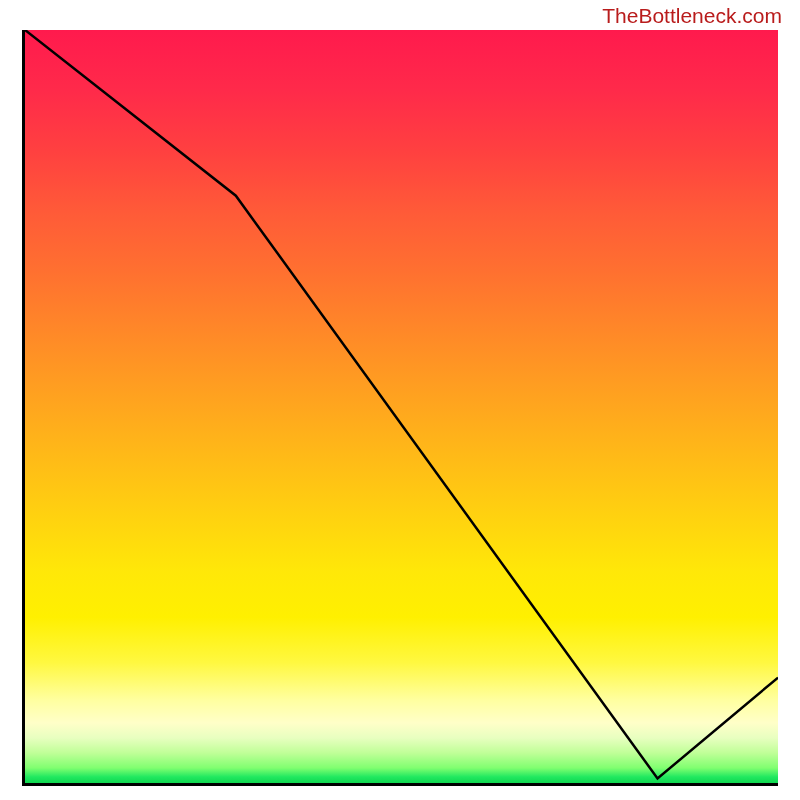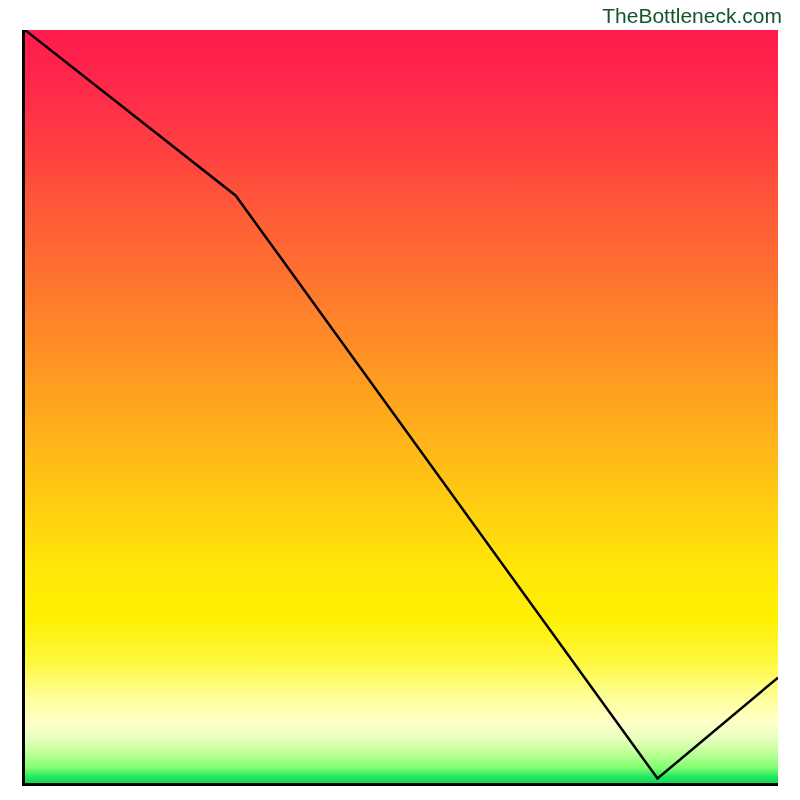--- a/index.html
+++ b/index.html
@@ -8,21 +8,21 @@
       height: 800px;
       background: #ffffff;
       font-family: Arial, sans-serif;
       position: relative;
     }
     .watermark {
       position: absolute;
       top: 4px;
       right: 18px;
       font-size: 21px;
-      color: #14532d;
+      color: #b91c1c;
       font-weight: normal;
     }
     .chart-container {
       position: absolute;
       top: 30px;
       left: 22px;
       width: 756px;
       height: 756px;
       border: 3px solid #000000;
       border-top: none;

